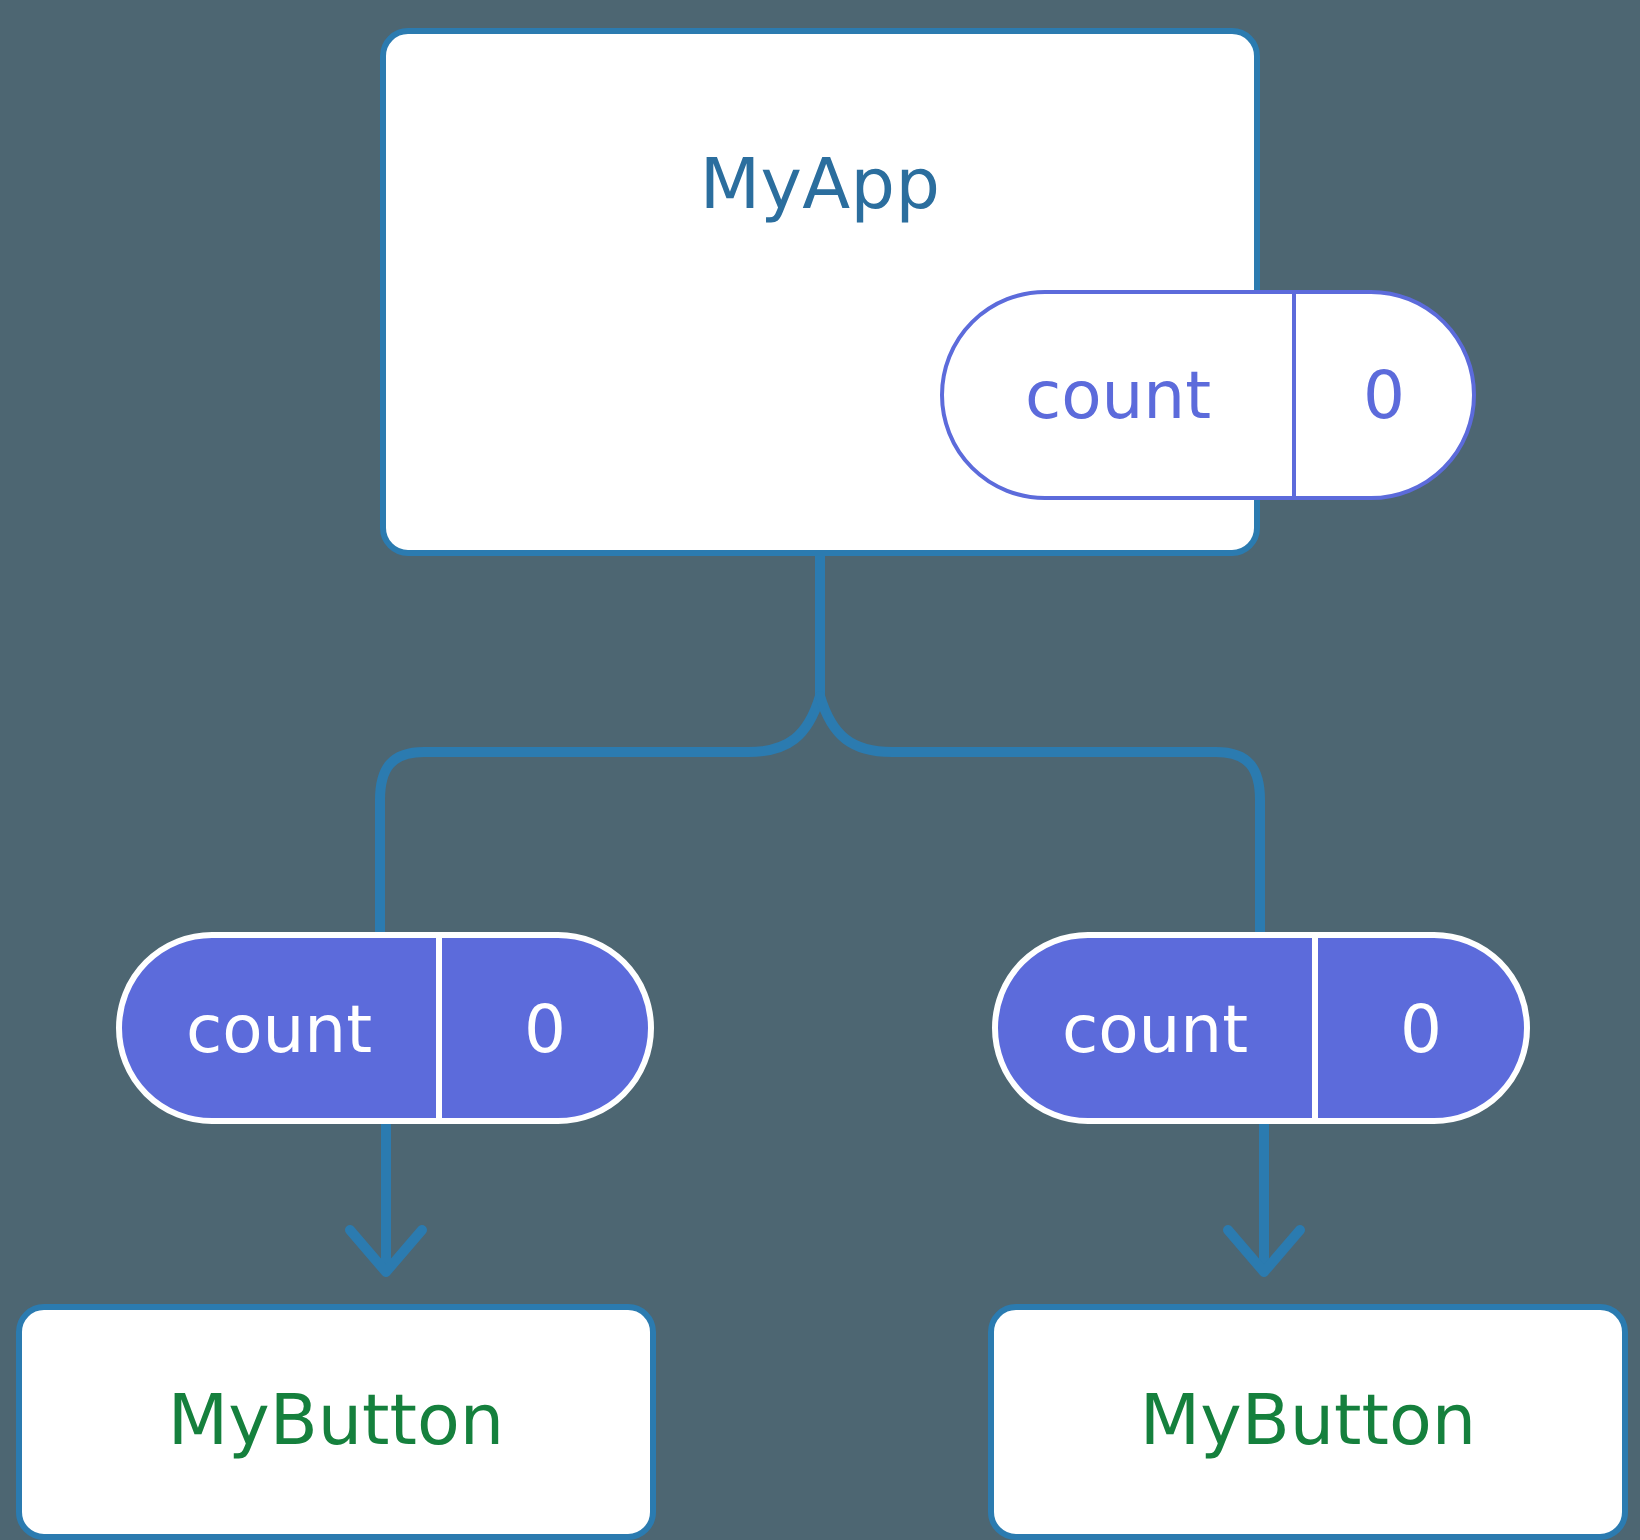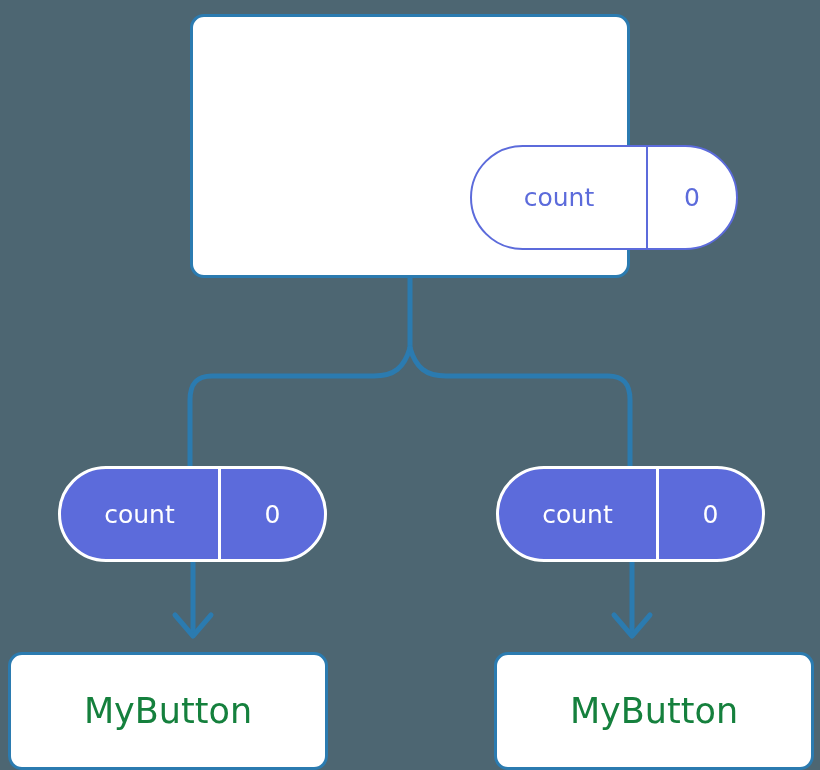--- a/index.html
+++ b/index.html
@@ -61,21 +61,21 @@
     align-items: stretch;
     box-sizing: border-box;
     border-radius: 999px;
     overflow: hidden;
   }
   .state-pill .pill-key,
   .state-pill .pill-value {
     display: flex;
     align-items: center;
     justify-content: center;
-    font-size: 25px;
+    font-size: 33px;
     box-sizing: border-box;
   }
 
   
   .state-pill.outline {
     border: 2px solid #5c6bdb;
     background: #ffffff;
   }
   .state-pill.outline .pill-key {
     color: #5c6bdb;
@@ -158,20 +158,21 @@
     <path d="M 410 348 C 416 368 426 376 446 376 L 608 376 C 624 376 630 384 630 400 L 630 466" fill="none" stroke="#2b7bb0" stroke-width="5" stroke-linecap="round"></path>
 
     <path d="M 193 562 L 193 632" fill="none" stroke="#2b7bb0" stroke-width="5" stroke-linecap="round"></path>
     <path d="M 175 615 L 193 636 L 211 615" fill="none" stroke="#2b7bb0" stroke-width="5" stroke-linecap="round" stroke-linejoin="round"></path>
 
     <path d="M 632 562 L 632 632" fill="none" stroke="#2b7bb0" stroke-width="5" stroke-linecap="round"></path>
     <path d="M 614 615 L 632 636 L 650 615" fill="none" stroke="#2b7bb0" stroke-width="5" stroke-linecap="round" stroke-linejoin="round"></path>
   </svg>
 
   <div class="component-card" id="root-card">
+    <div class="component-title" id="root-title">MyApp</div>
 
     <div class="state-pill outline" id="root-state-pill">
       <div class="pill-key">count</div>
       <div class="pill-value">0</div>
     </div>
   </div>
 
   <div class="state-pill filled" id="left-state-pill">
     <div class="pill-key">count</div>
     <div class="pill-value">0</div>

